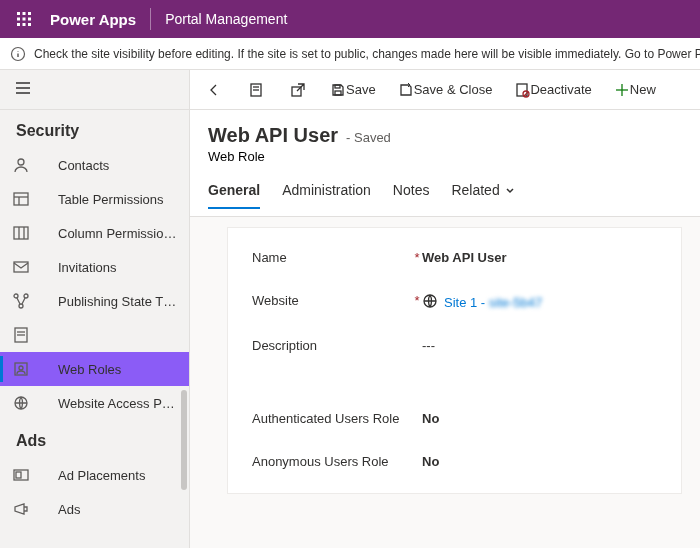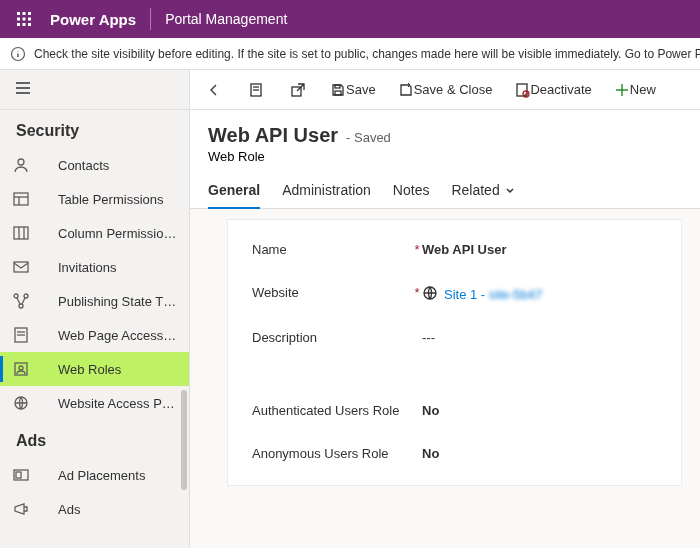--- a/index.html
+++ b/index.html
@@ -20,21 +20,21 @@
   .shell { display: flex; height: calc(100% - 80px); }
 
   
   .sidebar { width: 190px; flex-shrink: 0; background: #f3f2f1; border-right: 1px solid #e1dfdd; display: flex; flex-direction: column; position: relative; }
   .sidebar-top { height: 40px; display: flex; align-items: center; padding: 0 14px; border-bottom: 1px solid #e1dfdd; }
   .hamburger { cursor: pointer; }
   .hamburger svg { stroke: #323130; }
   .section-label { font-size: 16px; font-weight: 600; color: #323130; padding: 12px 16px 8px; }
   .nav-list { list-style: none; }
   .nav-item { height: 34px; display: flex; align-items: center; padding: 0 12px; font-size: 13px; color: #323130; cursor: pointer; gap: 28px; white-space: nowrap; overflow: hidden; text-overflow: ellipsis; }
-  .nav-item.active { background: #bef264; position: relative; }
+  .nav-item.active { background: #8b5cf6; position: relative; }
   .nav-item.active::before { content: ""; position: absolute; left: 0; top: 4px; bottom: 4px; width: 3px; background: #0078d4; }
   .nav-item .nav-icon { width: 18px; height: 18px; flex-shrink: 0; display: flex; align-items: center; justify-content: center; }
   .nav-item .nav-icon svg { stroke: #605e5c; fill: none; stroke-width: 1.3; }
   .nav-item .nav-label { overflow: hidden; text-overflow: ellipsis; }
   .scroll-thumb { position: absolute; right: 2px; top: 320px; width: 6px; height: 100px; background: #c8c6c4; border-radius: 3px; }
 
   
   .main { flex: 1; display: flex; flex-direction: column; overflow: hidden; }
 
   
@@ -46,21 +46,21 @@
   .cmd .deact { stroke: #a4262c; }
 
   
   .form-header { padding: 14px 18px 4px; }
   .form-header .title-row { display: flex; align-items: baseline; gap: 8px; }
   .form-header .title { font-size: 20px; font-weight: 600; color: #323130; }
   .form-header .saved { font-size: 13px; color: #605e5c; }
   .form-header .subtitle { font-size: 13px; color: #000000; margin-top: 2px; }
 
   
-  .tabs { display: flex; gap: 22px; padding: 14px 18px 0; border-bottom: 1px solid #e1dfdd; }
+  .tabs { display: flex; gap: 22px; padding: 14px 18px 8px; border-bottom: 1px solid #e1dfdd; }
   .tab { font-size: 14px; color: #323130; padding-bottom: 10px; cursor: pointer; position: relative; display: flex; align-items: center; gap: 4px; }
   .tab.active { font-weight: 600; }
   .tab.active::after { content: ""; position: absolute; left: 0; right: 0; bottom: -1px; height: 2px; background: #0078d4; }
 
   
   .form-body { padding: 10px 18px; overflow: auto; background: #faf9f8; flex: 1; }
   .card { background: #fff; border: 1px solid #edebe9; padding: 22px 24px; margin-left: 19px; }
   .field { display: flex; align-items: flex-start; margin-bottom: 26px; }
   .field .label-col { width: 160px; font-size: 13px; color: #323130; display: flex; align-items: flex-start; gap: 4px; line-height: 1.3; }
   .field .req { color: #a4262c; font-size: 13px; width: 10px; text-align: center; }
@@ -166,21 +166,20 @@
         <span class="nav-label">Publishing State T…</span>
       </li>
       <li class="nav-item">
         <span class="nav-icon">
             <svg width="18" height="18" viewBox="0 0 18 18">
               <rect x="3" y="2" width="12" height="14"></rect>
               <line x1="5" y1="6" x2="13" y2="6"></line>
               <line x1="5" y1="9" x2="13" y2="9"></line>
             </svg>
           </span>
-        <span class="nav-label">Web Page Access …</span>
       </li>
       <li class="nav-item active">
         <span class="nav-icon">
             <svg width="18" height="18" viewBox="0 0 18 18">
               <rect x="3" y="3" width="12" height="12"></rect>
               <circle cx="9" cy="8" r="2"></circle>
               <path d="M5 14c0-2 2-3 4-3s4 1 4 3"></path>
             </svg>
           </span>
         <span class="nav-label">Web Roles</span>

